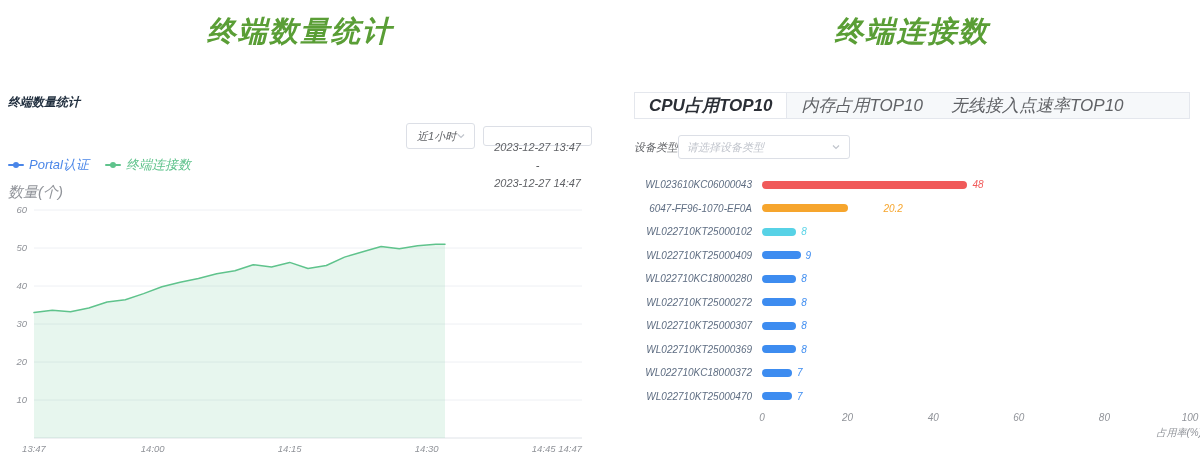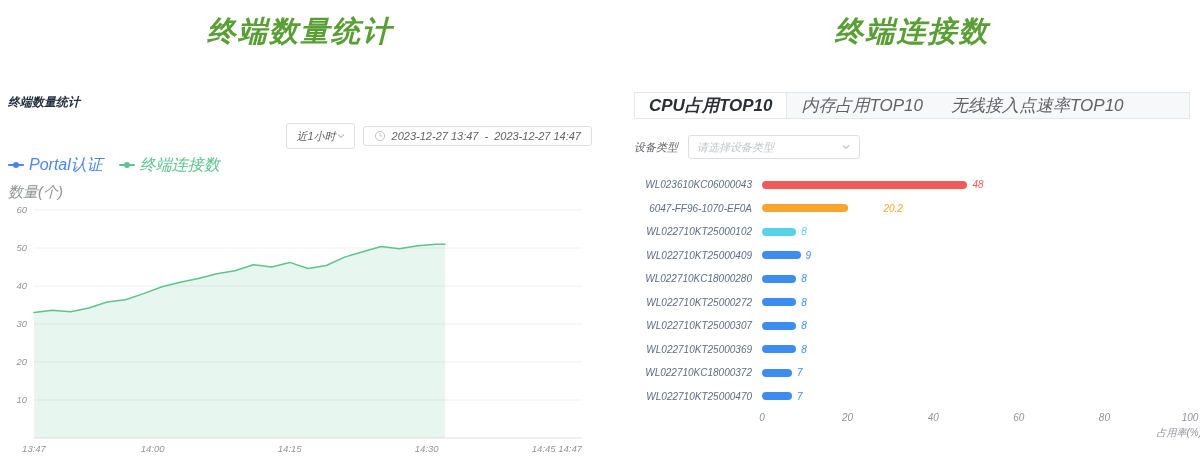--- a/index.html
+++ b/index.html
@@ -15,39 +15,39 @@
 
   
   .card-title { margin-top:42px; font-size:12px; font-weight:700; color:#1f2d3d; }
   .filter-row { display:flex; justify-content:flex-end; align-items:center;
     gap:8px; margin-top:12px; height:26px; }
   .select-box { display:flex; align-items:center; justify-content:space-between;
     border:1px solid #dcdfe6; border-radius:3px; height:26px; padding:0 8px;
     font-size:11px; color:#606266; background:#fff; cursor:pointer; }
   .time-select { width:69px;justify-content:flex-end; }
   .date-box { display:flex; align-items:center; gap:6px; border:1px solid #dcdfe6;
-    border-radius:3px; height:20px; padding:0 10px; font-size:11px; color:#606266;
-    cursor:pointer; }
+    border-radius:3px; height:20px; padding:8px 10px; font-size:11px; color:#606266;
+    cursor:pointer;flex-direction:column; }
   .legend { display:flex; gap:16px; margin-top:10px; align-items:center; height:12px; }
-  .legend-item { display:flex; align-items:center; gap:5px; font-size:16px; cursor:pointer; }
+  .legend-item { display:flex; align-items:center; gap:5px; font-size:13px; cursor:pointer; }
   .legend-marker { position:relative; display:inline-block; width:16px; height:2px; border-radius:1px; }
   .legend-dot { position:absolute; left:50%; top:50%; width:6px; height:6px;
     border-radius:50%; transform:translate(-50%,-50%); }
   .y-axis-title { margin-top:12px; font-size:15px; color:#909399; }
   #line-svg { display:block; margin-top:2px; }
   svg text { font-size:9.5px; fill:#909399; font-family:"Liberation Sans","DejaVu Sans",sans-serif; }
 
   
   .tabs { display:flex; align-items:stretch; height:27px; background:#f6f8fa;
     border:1px solid #e4e7ed; margin-top:40px; }
   .tab { display:flex; align-items:center; padding:0 14px; font-size:17px;
     color:#606266; cursor:pointer; white-space:nowrap; }
   .tab.active { background:#fff; color:#2b2f36; font-weight:700;
     border-right:1px solid #e4e7ed; }
-  .device-row { display:flex; align-items:center; gap:10px; margin-top:16px; }
+  .device-row { display:flex; align-items:center; margin-top:16px; }
   .device-label { font-size:11px; color:#606266; }
   .device-select { width:172px; height:24px; padding:0 8px; font-size:11px; }
   .placeholder { color:#c0c4cc; }
 
   .bar-chart { margin-top:14px; }
   .bar-row { display:flex; align-items:center; height:23.5px;justify-content:center; }
   .bar-label { width:128px; text-align:right; padding-right:10px; font-size:10px;
     color:#5e6d82; white-space:nowrap; }
   .bar-track { flex:1; display:flex; align-items:center; height:100%; }
   .bar { height:8px; border-radius:4px; flex-shrink:0; }

